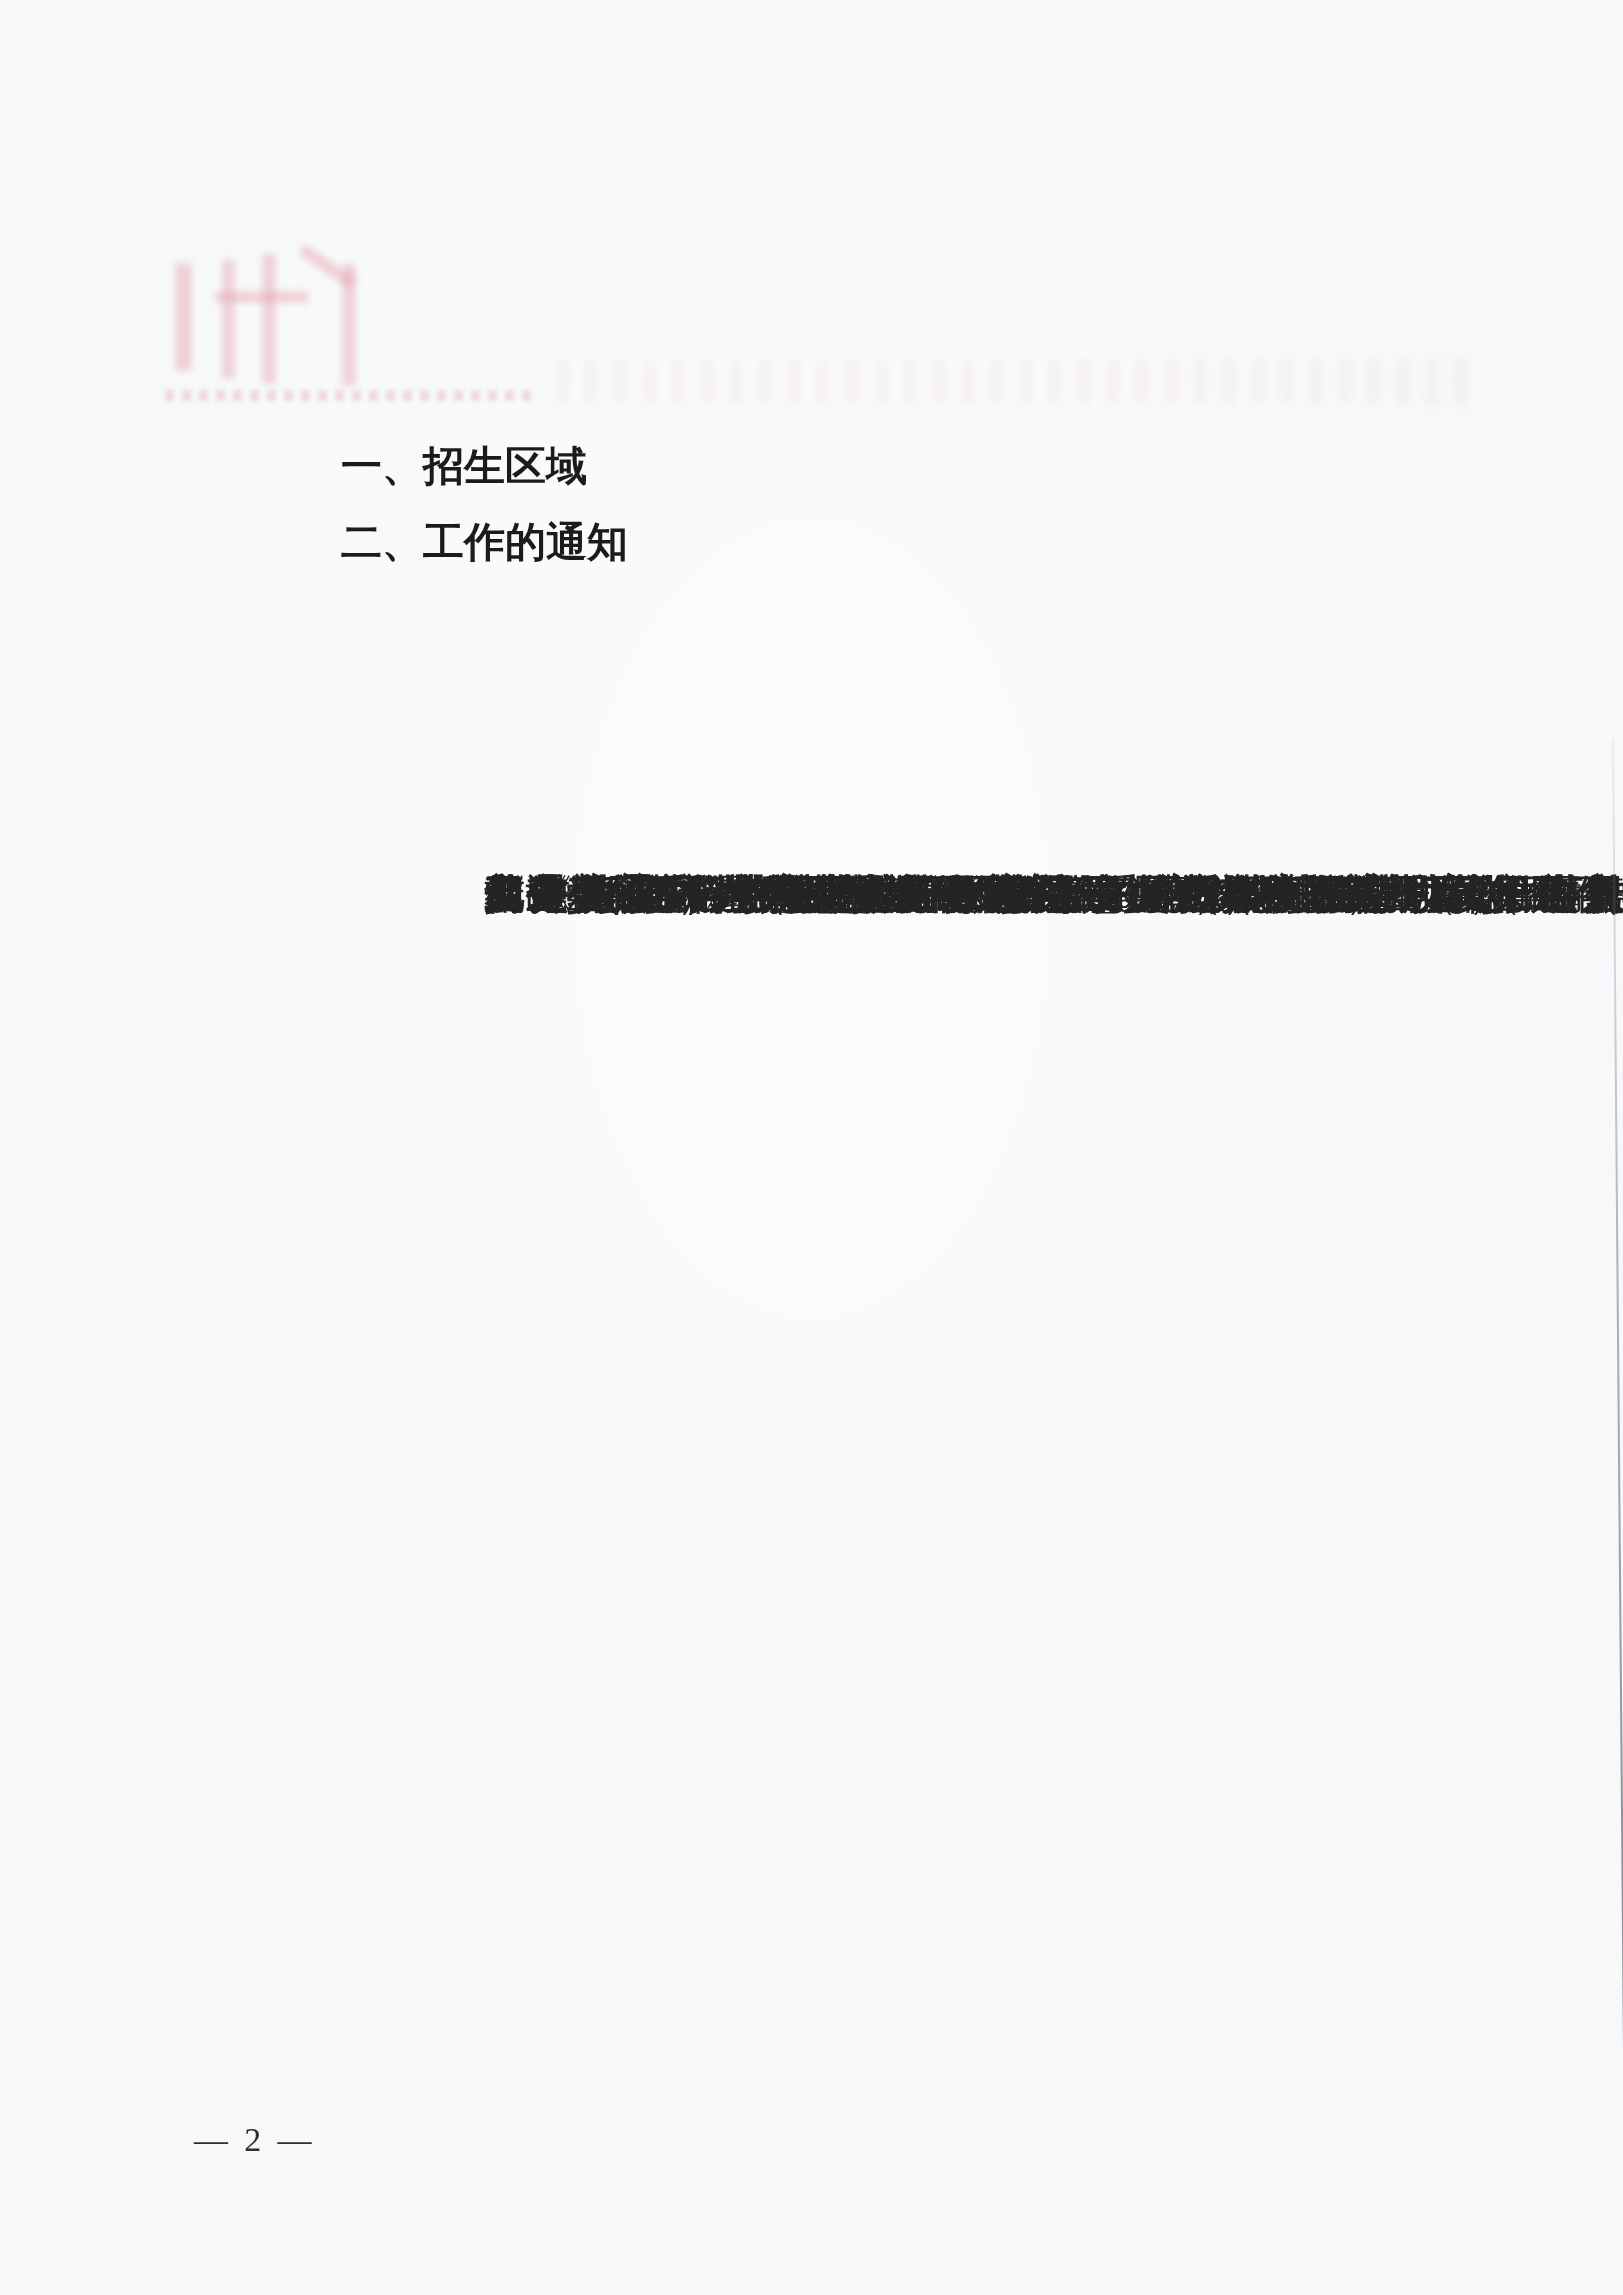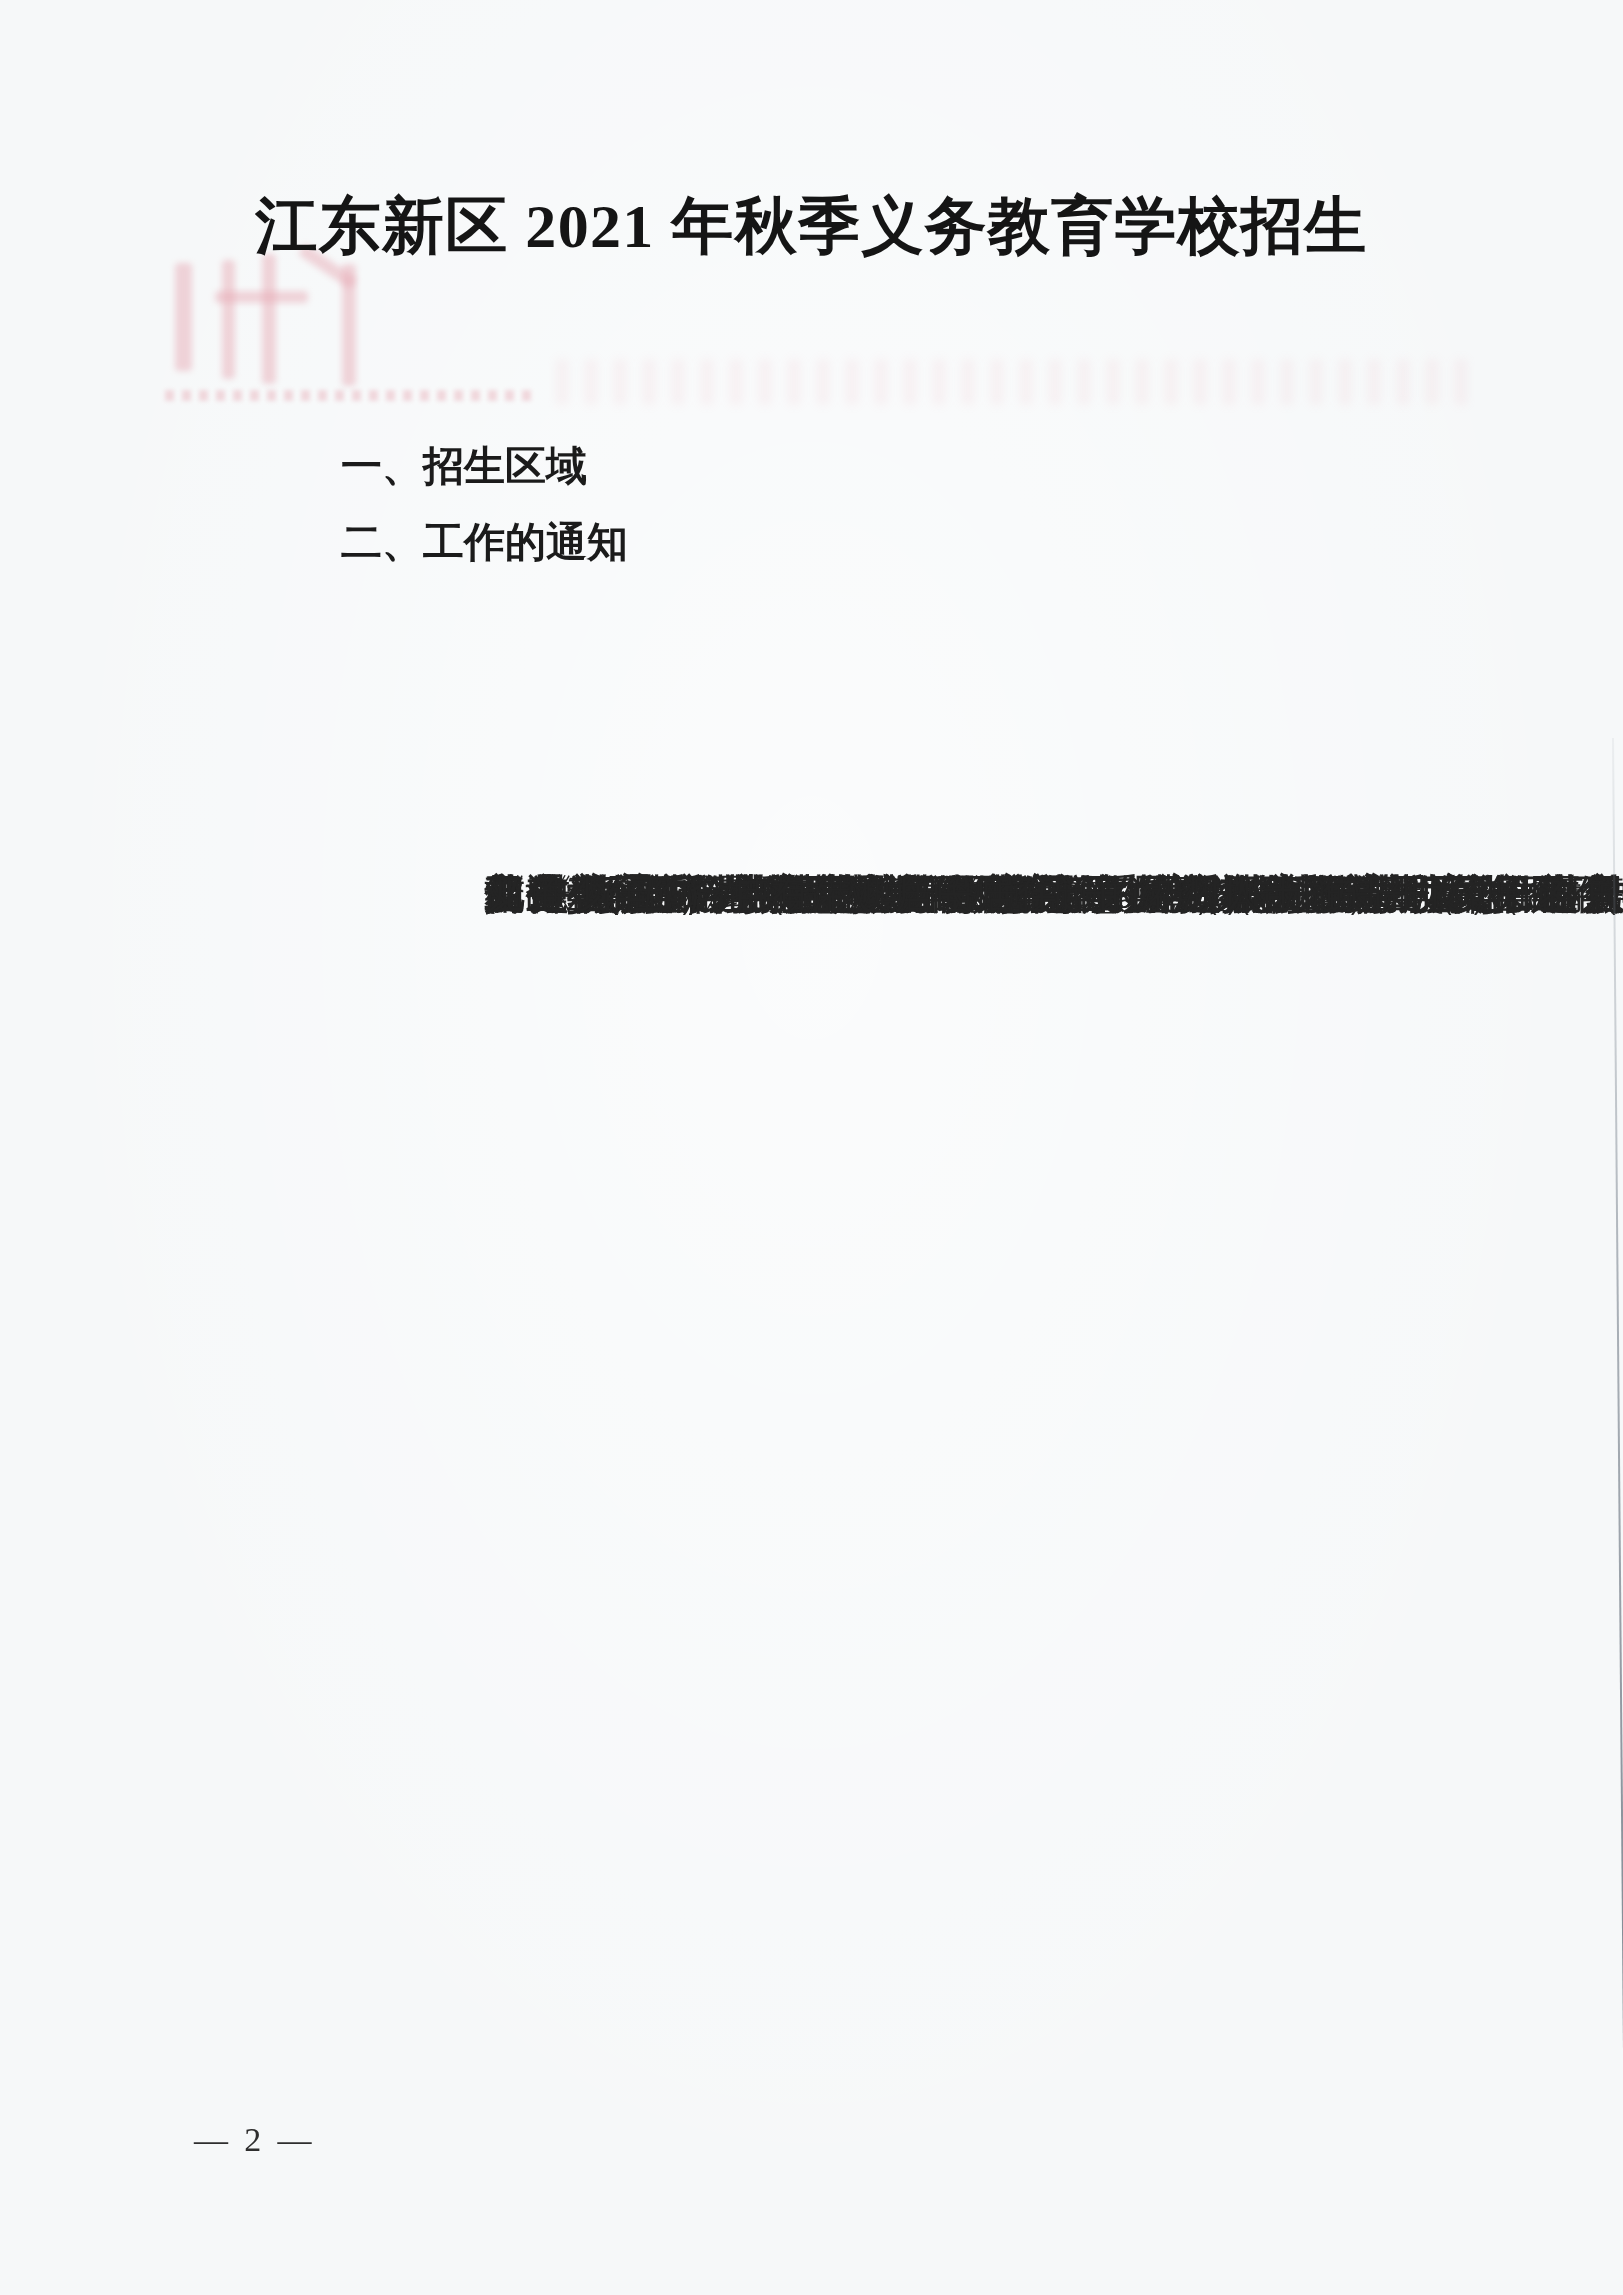--- a/index.html
+++ b/index.html
@@ -83,21 +83,20 @@
     <div class="wm v2"></div>
     <div class="wm v3"></div>
     <div class="wm h1"></div>
     <div class="wm d1"></div>
     <div class="wm v4"></div>
     <div class="wm-strip1"></div>
     <div class="wm-strip2"></div>
   </div>
 
   <div class="title">
-    <div>江东新区 2021 年秋季义务教育学校招生</div>
   </div>
 
   <div class="body" id="body-lines">
       <div class="line body indent full">为进一步规范新区义务教育学校招生入学工作，根据</div>
       <div class="line body full">《中华人民共和国义务教育法》《中华人民共和国民办教育</div>
       <div class="line body full">促进法》《中共中央国务院关于深化教育教学改革全面提高</div>
       <div class="line body full">义务教育质量的意见》《国务院办公厅关于新时代推进普通</div>
       <div class="line body full">高中育人方式改革的指导意见》《广东省教育厅关于进一步</div>
       <div class="line body full">规范普通中小学招生入学的指导意见》（粤教基〔2020〕3 号）</div>
       <div class="line body full">和《河源市教育局关于做好 2021 年义务教育学校招生入学</div>

